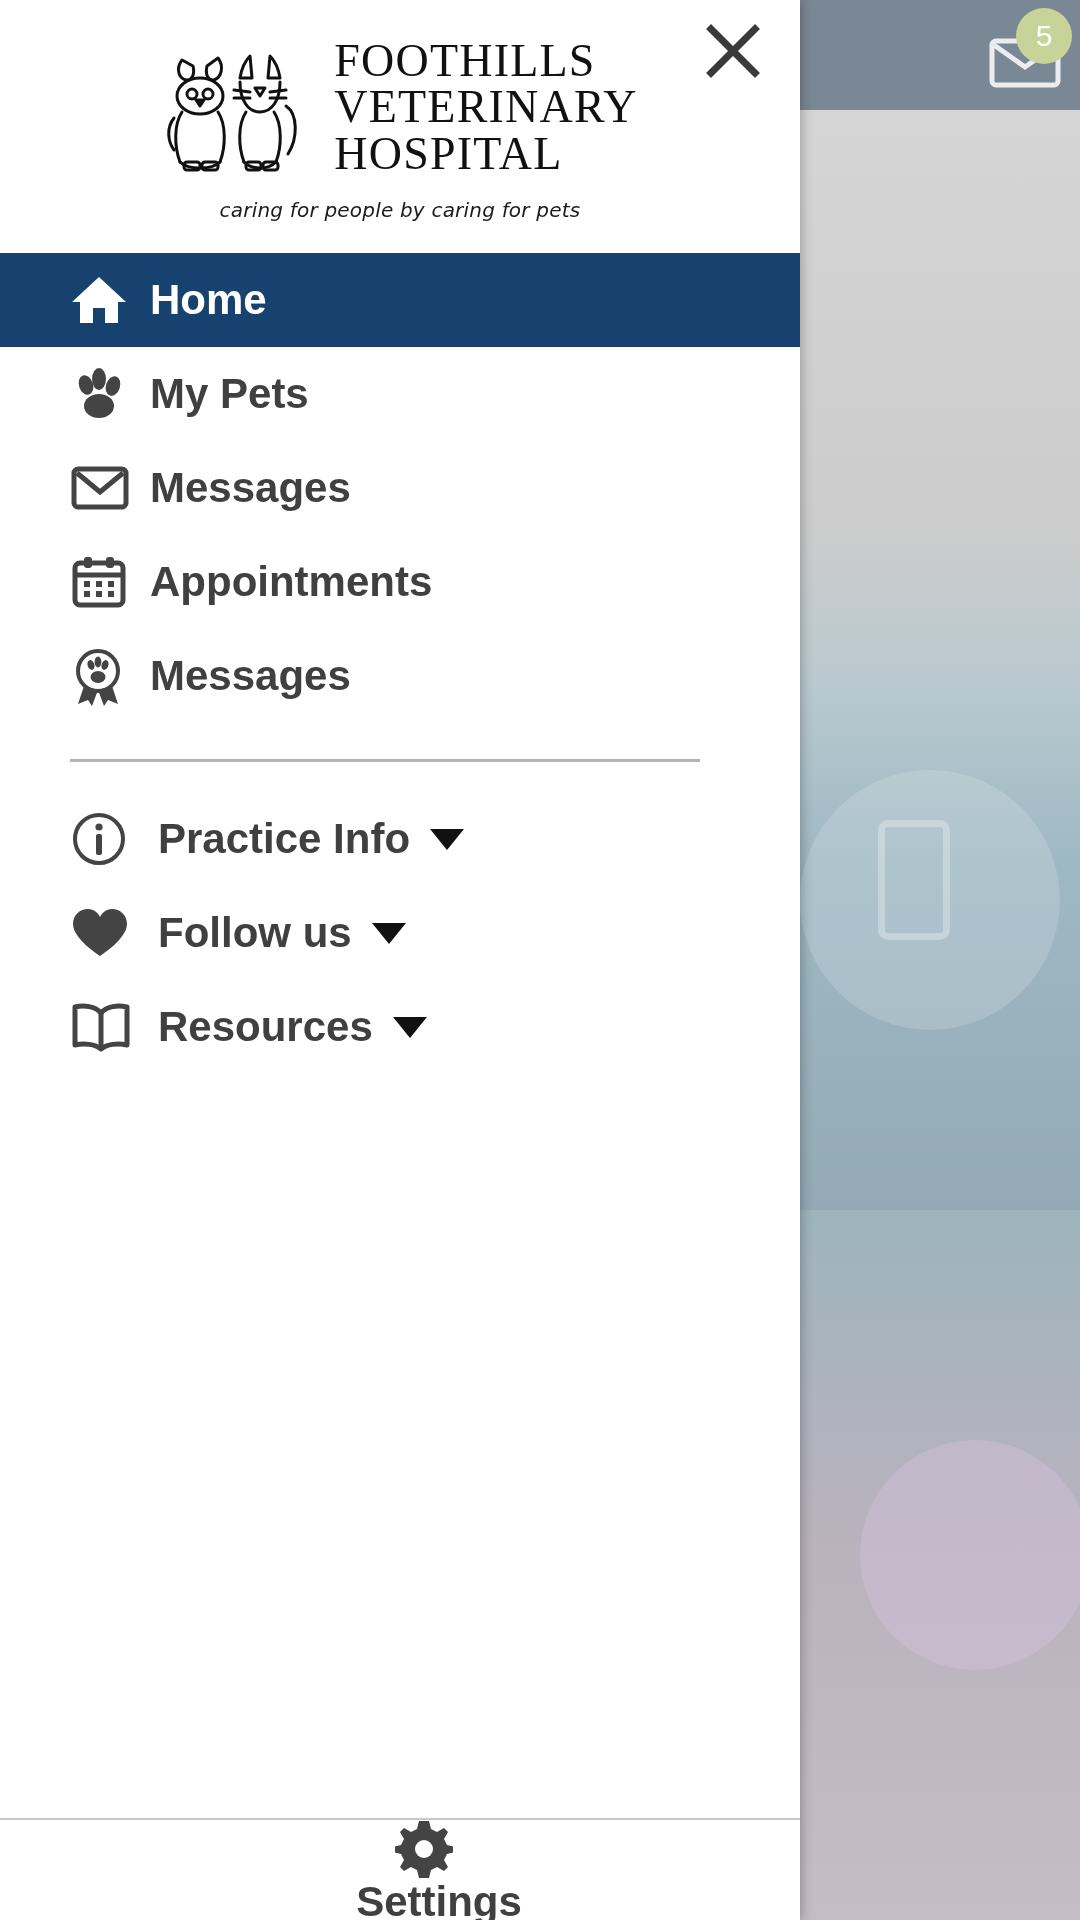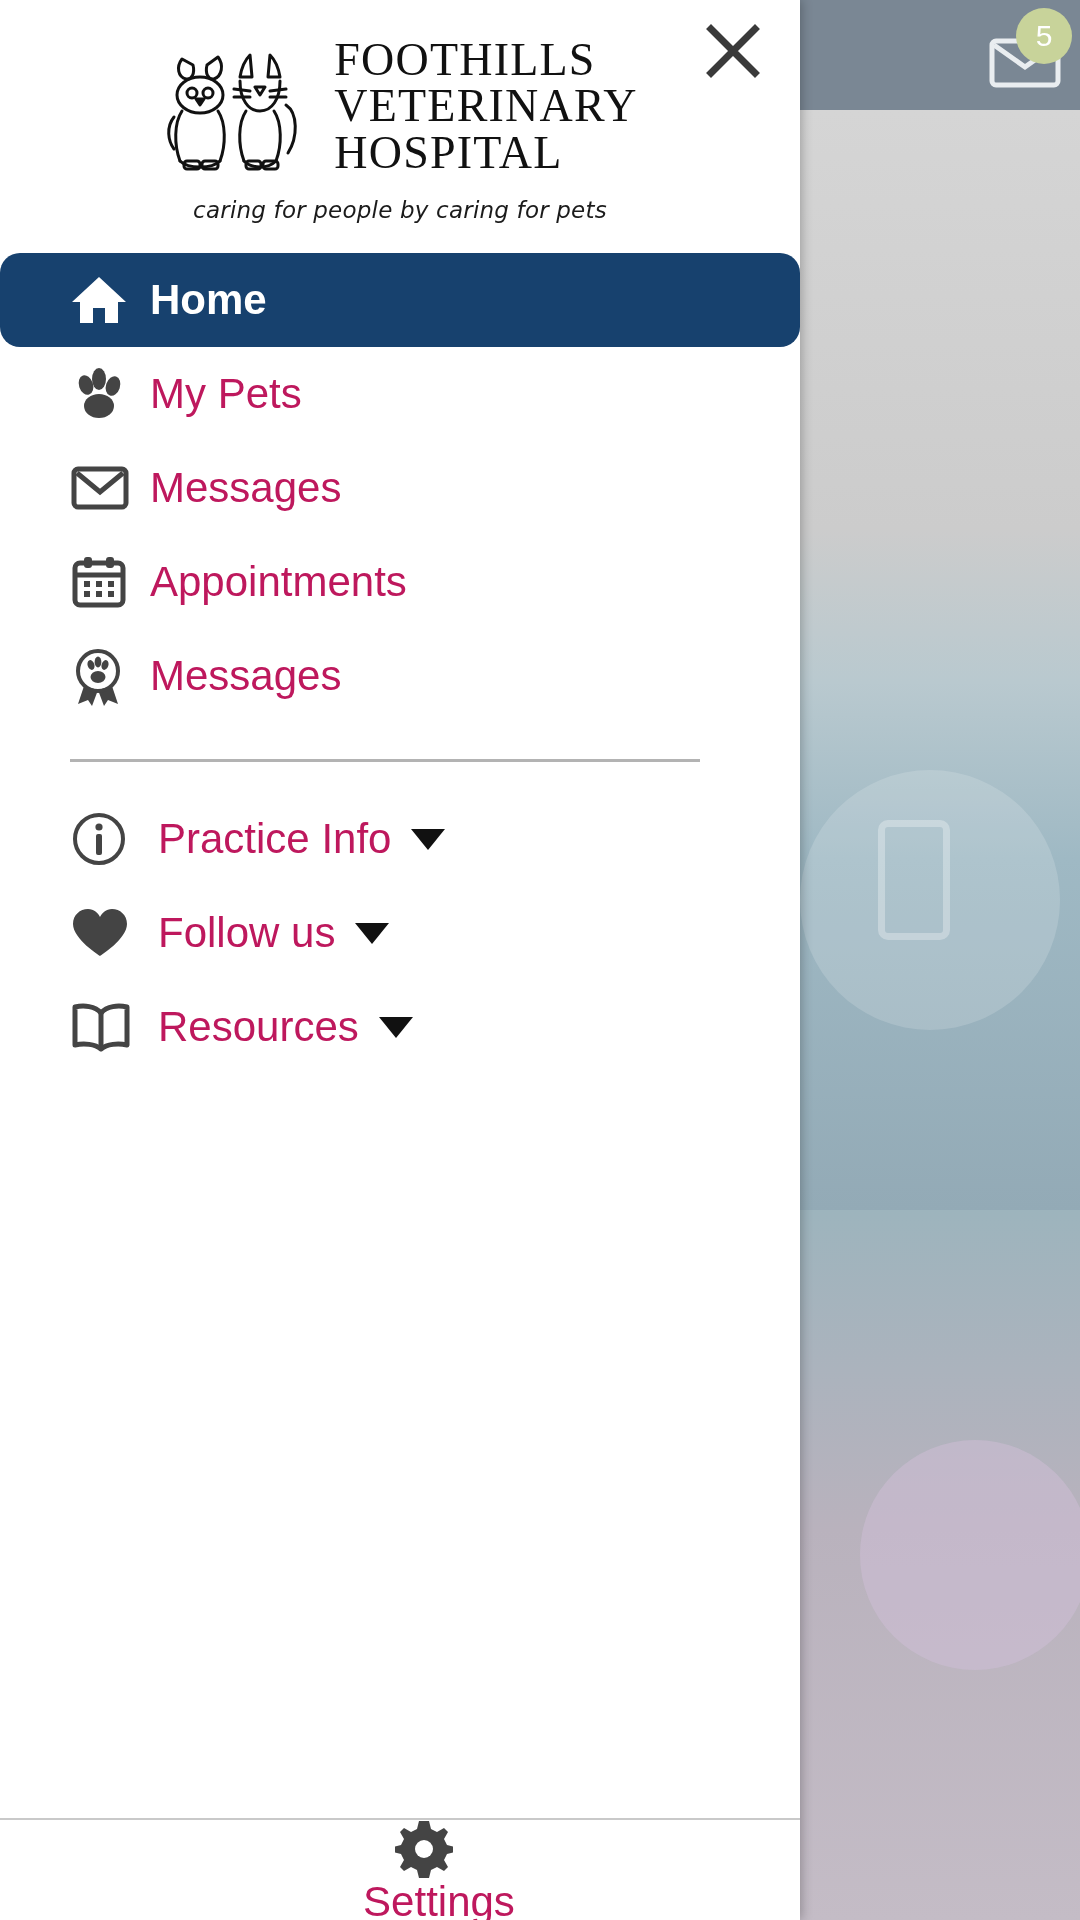--- a/index.html
+++ b/index.html
@@ -99,43 +99,43 @@
   #logo-words .lw {
     display:block;
     font-size:46px;
     letter-spacing:1.2px;
     font-weight:400;
   }
   #logo-tagline {
     margin-top:10px;
     font-family:"DejaVu Sans", sans-serif;
     font-style:italic;
-    font-size:23px;
+    font-size:20px;
     color:#1b1b1b;
     letter-spacing:0.2px;
     text-align:center;
   }
 
   
   #menu-primary { flex-shrink:0; }
   .menu-item {
     display:flex; align-items:center;
     height:94px;
     padding-left:70px;
     cursor:pointer;
   }
   .menu-item .mi-icon {
     width:80px; flex-shrink:0;
     display:flex; align-items:center; justify-content:flex-start;
   }
   .menu-item .mi-icon svg { display:block; }
   .menu-item .mi-label {
     font-size:42px;
-    color:#be185d;
-    font-weight:400;
+    color:#404040;
+    font-weight:700;
     white-space:nowrap;
   }
   .menu-item .mi-caret {
     margin-left:20px;
     width:0; height:0;
     border-left:17px solid transparent;
     border-right:17px solid transparent;
     border-top:21px solid #111111;
     flex-shrink:0;
   }
@@ -143,21 +143,21 @@
   .menu-item.active {
     background:#17416e;
     height:96px;
   }
   .menu-item.active .mi-label { color:#ffffff; font-weight:700; }
 
   .icon-dark { fill:#444444; }
   .icon-white { fill:#ffffff; }
 
   
-  #menu-primary .menu-item:first-child { margin-top:0;border-radius:20px; }
+  #menu-primary .menu-item:first-child { margin-top:0; }
   #menu-primary .menu-item { height:94px; }
 
   #divider {
     height:3px;
     background:#b3b3b3;
     margin:36px 100px 30px 70px;
   }
 
   #menu-secondary .menu-item { height:94px; padding-left:70px; }
 

